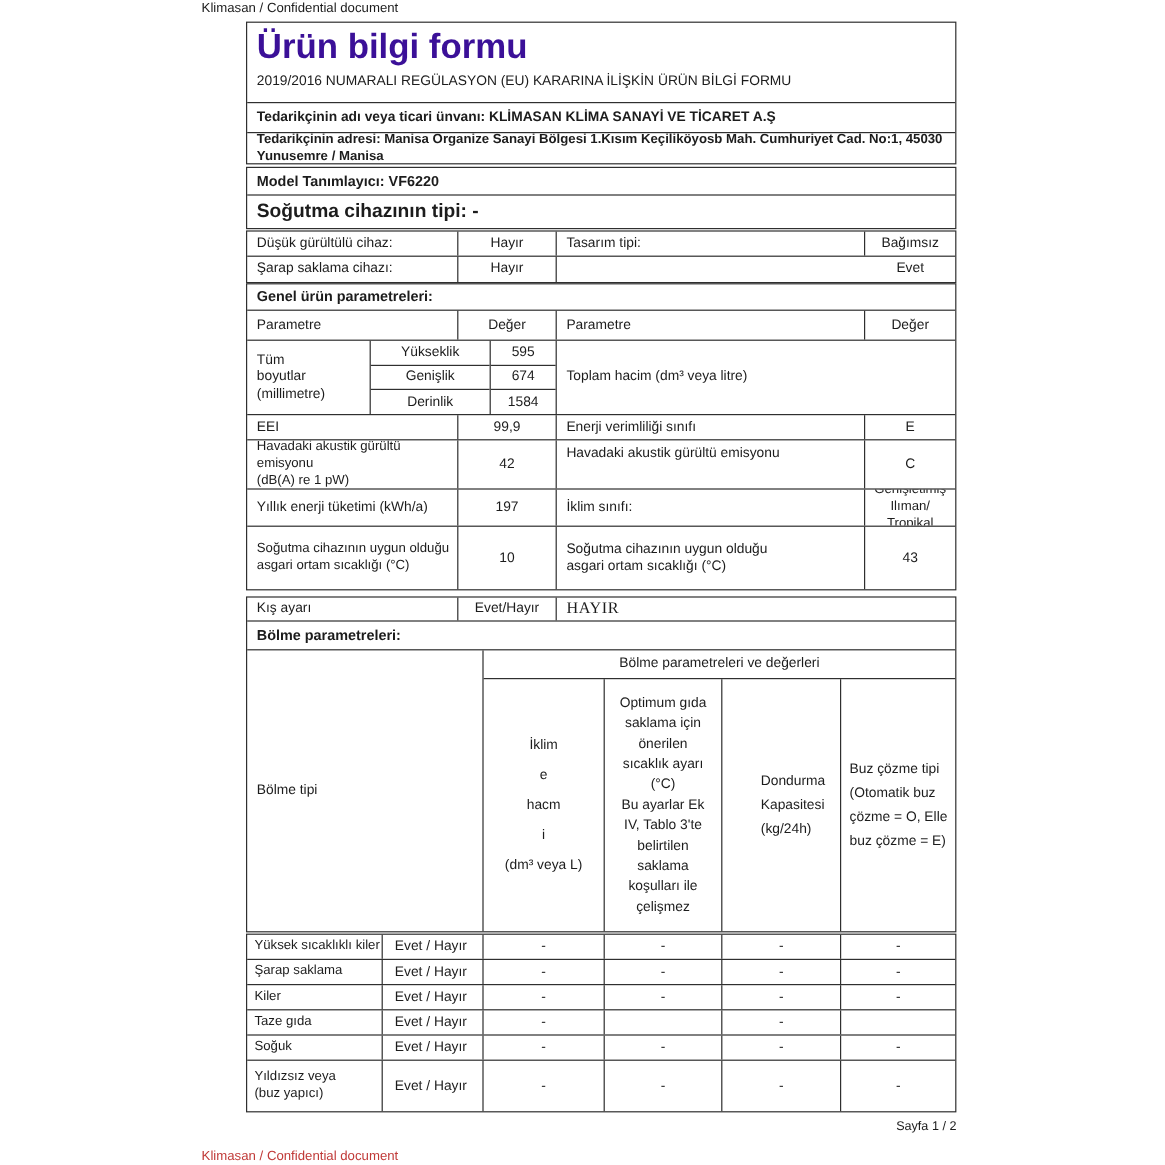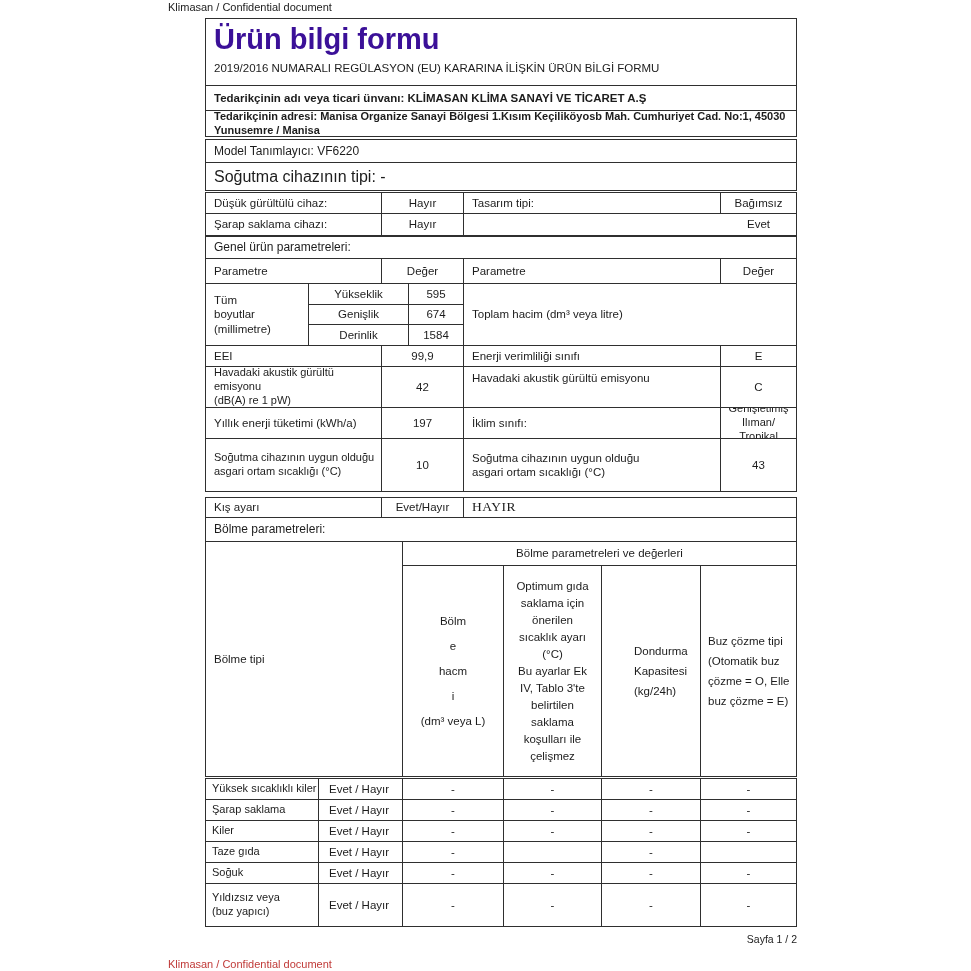--- a/index.html
+++ b/index.html
@@ -10,21 +10,21 @@
   .abs { position: absolute; }
   .sec { position: absolute; left: 205px; width: 592px; border: 1.5px solid #2f2f2f; background: #fff; }
   .row { display: flex; border-bottom: 1.5px solid #2f2f2f; }
   .row:last-child { border-bottom: none; }
   .c { border-right: 1.5px solid #2f2f2f; display: flex; align-items: center;
        font-size: 11.5px; line-height: 1.25; overflow: hidden; }
   .c:last-child { border-right: none; flex: 1; }
   .center { justify-content: center; text-align: center; }
   .pl { padding-left: 8px; }
   .pre { white-space: pre-line; }
-  .bold { font-weight: normal; }
+  .bold { font-weight: bold; }
   .note { font-size: 11px; }
 
   
   #title-cell { padding: 5px 0 0 8px; }
   #form-title { font-size: 29px; font-weight: bold; line-height: 1.05; }
   #form-subtitle { margin-top: 7px; font-size: 11.5px; }
   .hrow { display: flex; align-items: center; padding-left: 8px; font-weight: bold; }
 
   
   .hdrcell { justify-content: center; text-align: center; white-space: pre-line; }
@@ -147,21 +147,21 @@
       <div class="c pl serif">HAYIR</div>
     </div>
     <div class="row" style="height:24px;">
       <div class="c pl bold" style="font-size:12px;">Bölme parametreleri:</div>
     </div>
     <div class="row" style="height:234px;">
       <div class="c pl" style="width:197px;">Bölme tipi</div>
       <div style="flex:1; display:flex; flex-direction:column;">
         <div class="c center" style="height:24px; border-right:none; border-bottom:1.5px solid #2f2f2f;">Bölme parametreleri ve değerleri</div>
         <div style="flex:1; display:flex;">
-          <div class="c hdrcell" id="vol-col" style="width:101px;">Bölm
+          <div class="c hdrcell" id="vol-col" style="width:101px;">İklim
 e
 hacm
 i
 (dm³ veya L)</div>
           <div class="c hdrcell" id="temp-col" style="width:98px;">Optimum gıda
 saklama için
 önerilen
 sıcaklık ayarı
 (°C)
 Bu ayarlar Ek

